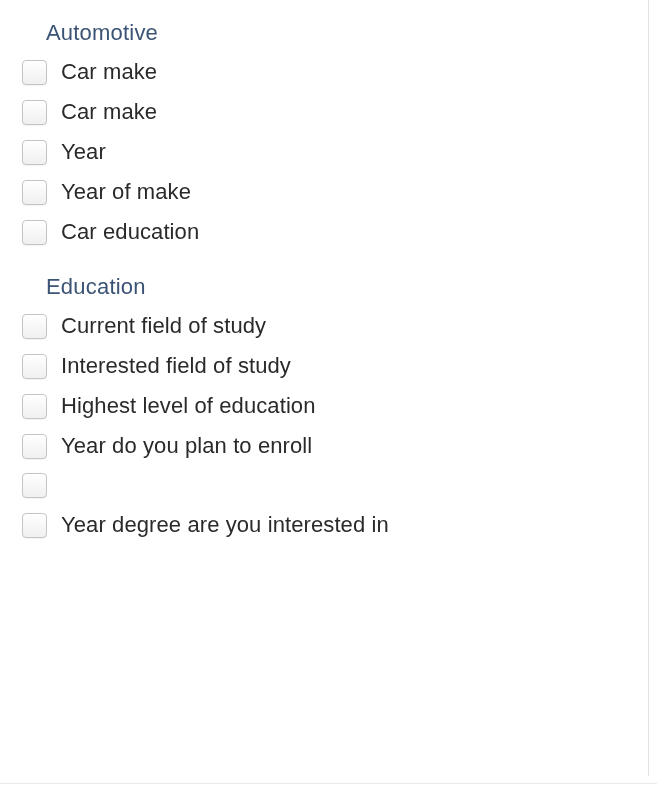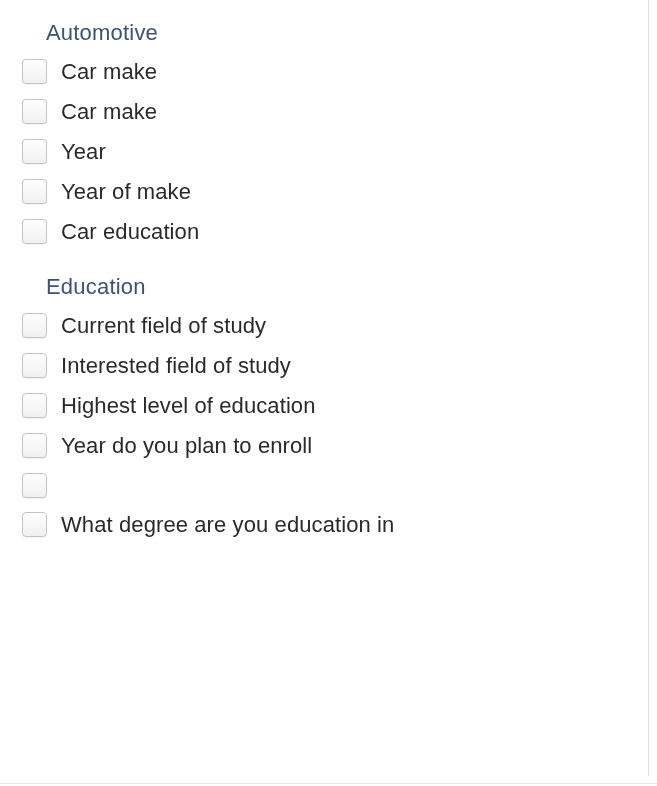--- a/index.html
+++ b/index.html
@@ -37,20 +37,21 @@
     .section-title {
       color: #3b5374;
       font-size: 22px;
       font-weight: 400;
       margin-bottom: 6px;
       letter-spacing: 0.2px;
       margin-left: 24px;
     }
     .item-row {
       display: flex;
+      align-items: center;
       padding: 7px 0;
       cursor: pointer;
     }
     .checkbox {
       width: 25px;
       height: 25px;
       border: 1px solid #c4c4c4;
       border-radius: 4px;
       background: linear-gradient(to bottom, #ffffff, #f0f0f0);
       box-shadow: 0 1px 1px rgba(0,0,0,0.05), inset 0 1px 0 rgba(255,255,255,0.6);
@@ -107,19 +108,19 @@
       </div>
       <div class="item-row">
         <span class="checkbox"></span>
         <span class="item-label">Year do you plan to enroll</span>
       </div>
       <div class="item-row">
         <span class="checkbox"></span>
       </div>
       <div class="item-row">
         <span class="checkbox"></span>
-        <span class="item-label">What degree are you education in</span>
+        <span class="item-label">Year degree are you interested in</span>
       </div>
     </div>
   </div>
 
 <div class="right-border"></div>
 <div class="bottom-border"></div>
 
 </body></html>

